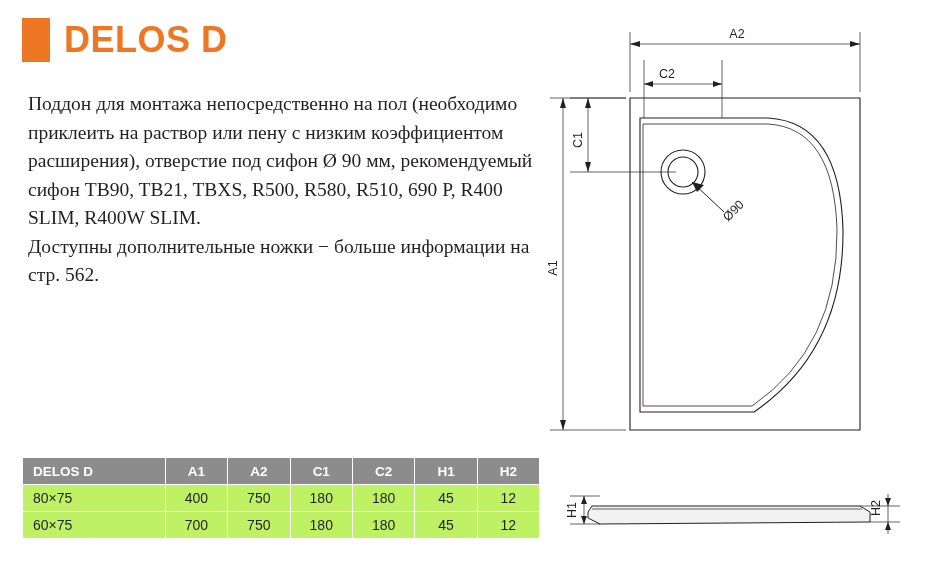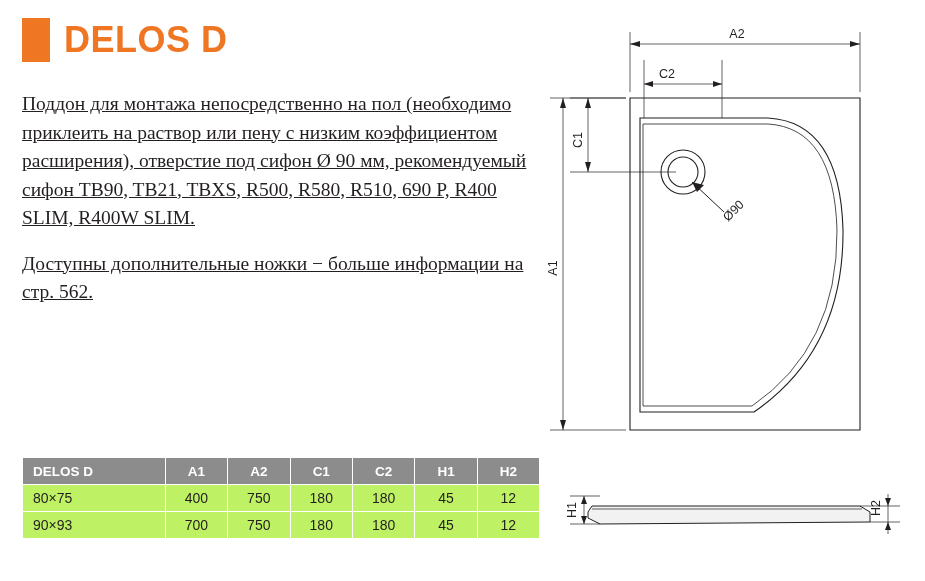--- a/index.html
+++ b/index.html
@@ -42,34 +42,32 @@
     font-family: "Liberation Sans", sans-serif;
     font-size: 36px;
     font-weight: bold;
     color: #ef7622;
     letter-spacing: 0.5px;
     line-height: 44px;
   }
 
   #description {
     position: absolute;
-    left: 22px;
+    left: 28px;
     top: 90px;
     width: 510px;
     font-family: "Liberation Serif", serif;
     font-size: 19.5px;
     line-height: 28.5px;
     color: #231f20;
-    text-decoration: underline;
   }
   #description p {
     margin: 0;
   }
   #description .para-gap {
-    margin-top: 17px;
   }
 
   
   #spec-table {
     position: absolute;
     left: 22px;
     top: 457px;
     border-collapse: collapse;
     font-family: "Liberation Sans", sans-serif;
     font-size: 14px;
@@ -153,21 +151,21 @@
       <tr>
         <td class="row-name">80×75</td>
         <td>400</td>
         <td>750</td>
         <td>180</td>
         <td>180</td>
         <td>45</td>
         <td>12</td>
       </tr>
       <tr>
-        <td class="row-name">90×93</td>
+        <td class="row-name">60×75</td>
         <td>700</td>
         <td>750</td>
         <td>180</td>
         <td>180</td>
         <td>45</td>
         <td>12</td>
       </tr>
     </tbody>
   </table>
 </div>

